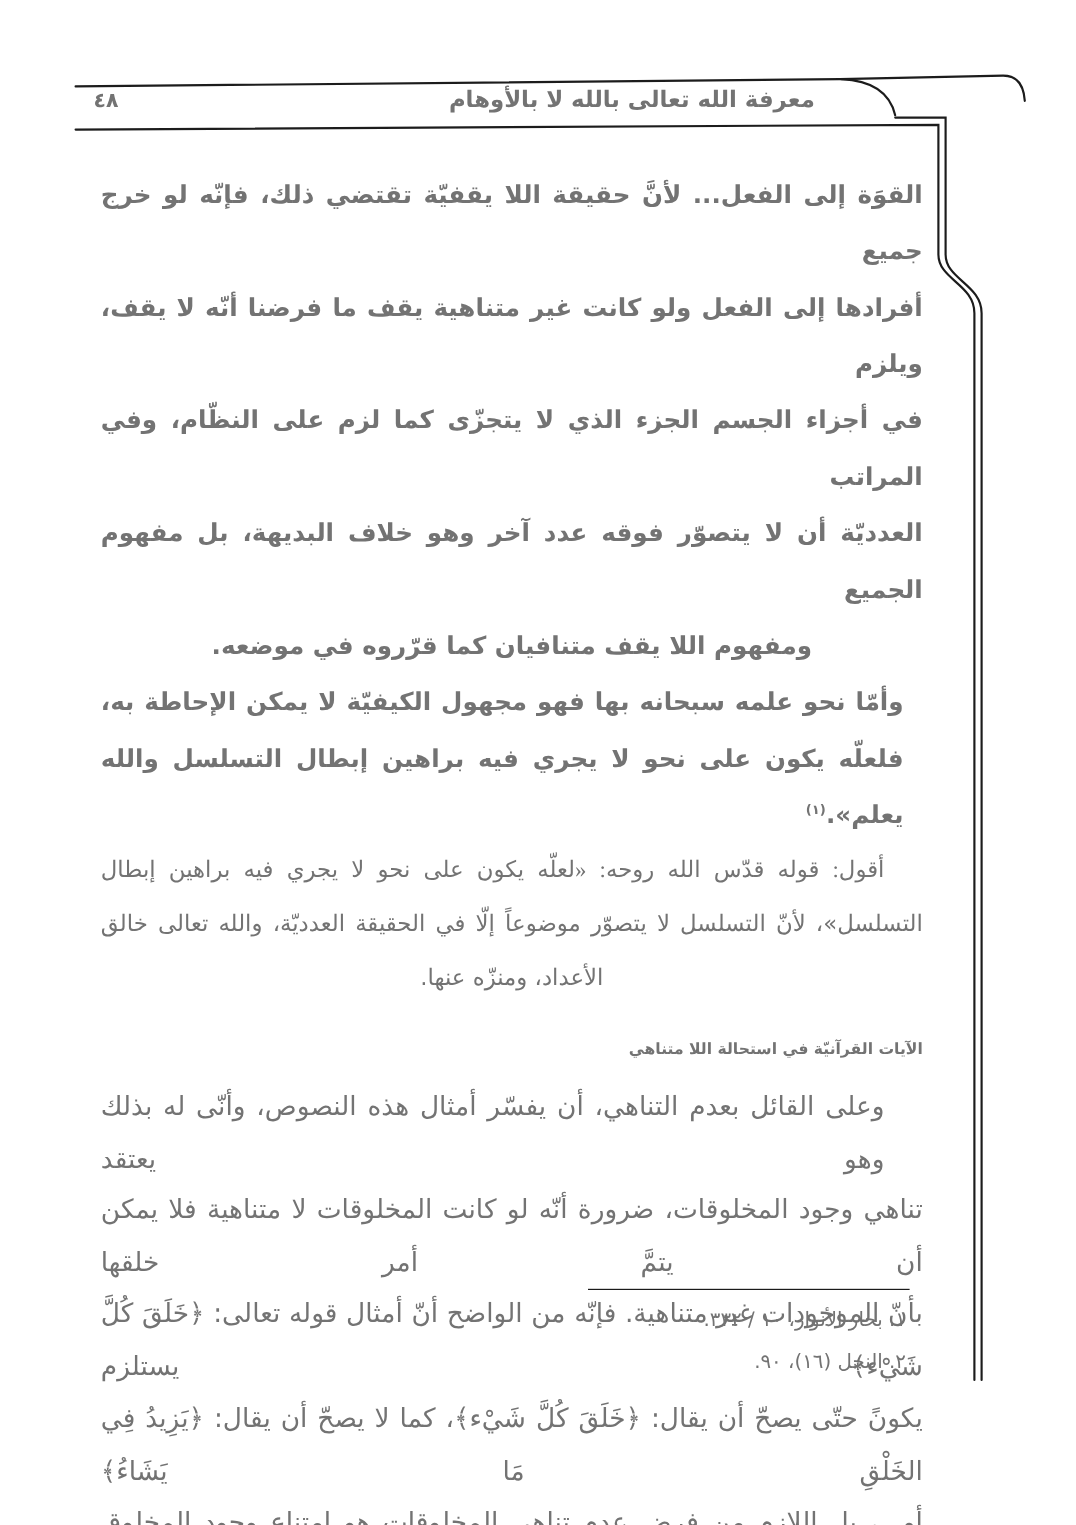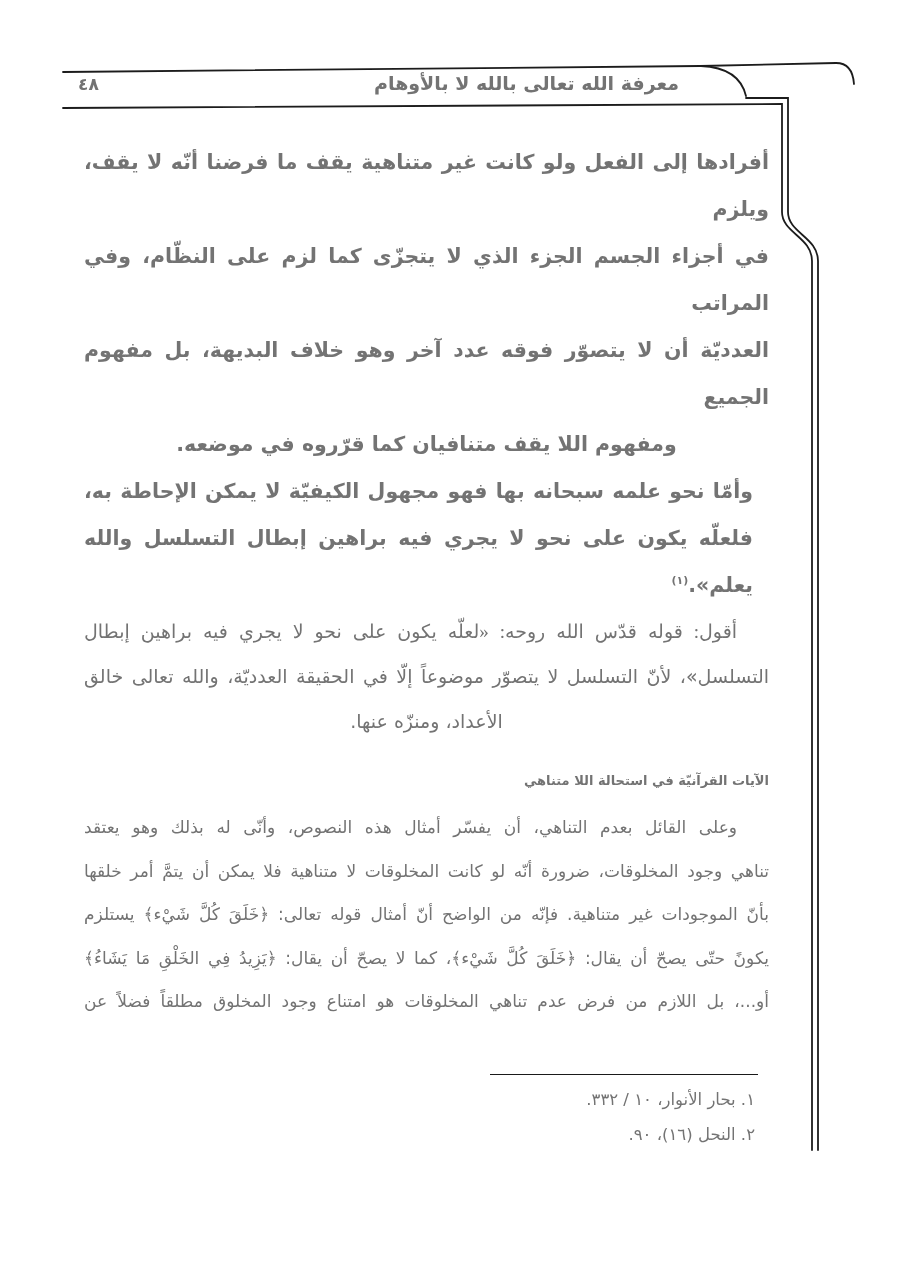--- a/index.html
+++ b/index.html
@@ -30,21 +30,21 @@
   
   .text-column{
     top:139px;right:128px;
     width:685px;
   }
   .line{white-space:nowrap;}
   .j{white-space:normal;text-align:justify;text-align-last:justify;}
   .r{text-align:center;}
   .matn{font-weight:bold;font-size:20.5px;line-height:47px;}
   .reg{font-weight:400;font-size:19px;line-height:45px;}
-  .bodyl{font-weight:400;font-size:17px;line-height:43.5px;}
+  .bodyl{font-weight:400;font-size:22px;line-height:43.5px;}
   .ind{padding-right:16px;}
   .ind2{padding-right:32px;font-family:Liberation Serif, serif;}
   .section-heading{
     font-weight:bold;font-size:13px;
     line-height:42px;margin-top:16px;margin-bottom:4px;
     text-align:right;
   }
   sup.fn-ref{
     font-size:11px;font-weight:bold;
     vertical-align:super;line-height:0;
@@ -75,20 +75,21 @@
 
     <path d="M 63 108 L 782 104 L 782 212 C 782 233 812 237 812 261 L 812 1150"></path>
   </svg>
 
   <div class="abs page-number">٤٨</div>
   <div class="abs running-title">معرفة الله تعالى بالله لا بالأوهام</div>
 
   <div class="abs text-column">
 
     <div>
+      <div class="line matn j">القوَة إلى الفعل... لأنَّ حقيقة اللا يقفيّة تقتضي ذلك، فإنّه لو خرج جميع</div>
       <div class="line matn j">أفرادها إلى الفعل ولو كانت غير متناهية يقف ما فرضنا أنّه لا يقف، ويلزم</div>
       <div class="line matn j">في أجزاء الجسم الجزء الذي لا يتجزّى كما لزم على النظّام، وفي المراتب</div>
       <div class="line matn j">العدديّة أن لا يتصوّر فوقه عدد آخر وهو خلاف البديهة، بل مفهوم الجميع</div>
       <div class="line matn r">ومفهوم اللا يقف متنافيان كما قرّروه في موضعه.</div>
       <div class="line matn j ind">وأمّا نحو علمه سبحانه بها فهو مجهول الكيفيّة لا يمكن الإحاطة به،</div>
       <div class="line matn j ind"><span>فلعلّه يكون على نحو لا يجري فيه براهين إبطال التسلسل والله يعلم».</span><sup class="fn-ref">(١)</sup></div>
     </div>
 
     <div>
       <div class="line reg j ind2">أقول: قوله قدّس الله روحه: «لعلّه يكون على نحو لا يجري فيه براهين إبطال</div>

